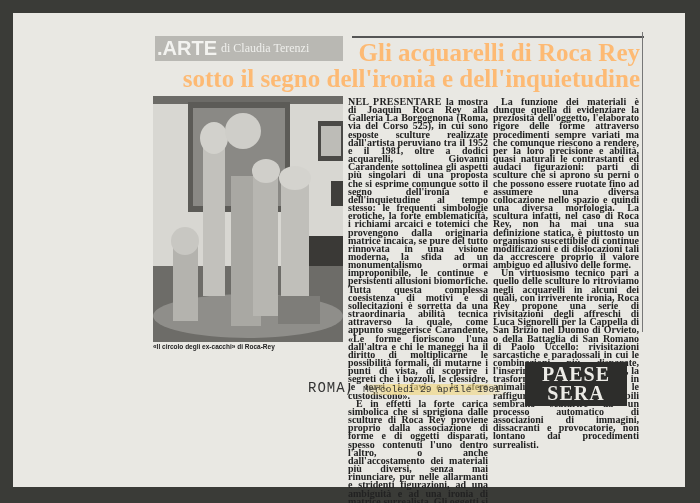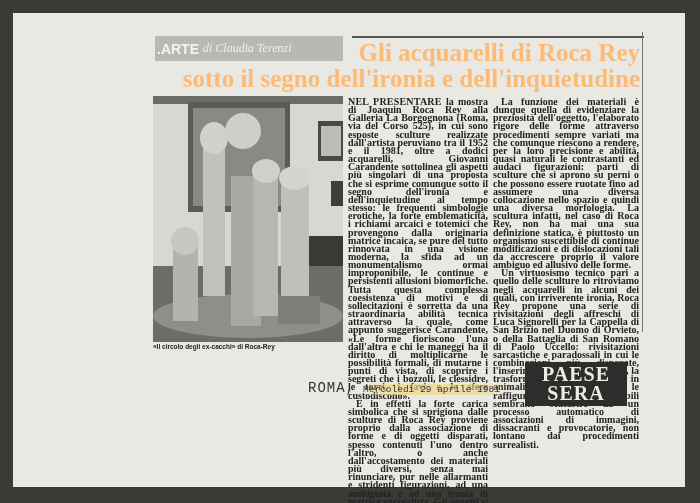--- a/index.html
+++ b/index.html
@@ -1,22 +1,22 @@
 <!DOCTYPE html>
 <html><head>
 <meta charset="utf-8">
 <style>
   html,body{margin:0;padding:0;}
   body{width:700px;height:503px;background:#3a3b37;position:relative;overflow:hidden;font-family:"Liberation Serif",serif;}
   .sheet{position:absolute;left:13px;top:13px;width:672px;height:474px;background:#e9e8e3;}
   .vrule{position:absolute;left:642px;top:32px;width:1px;height:300px;background:#777;}
   .toprule{position:absolute;left:352px;top:36px;width:292px;height:1.5px;background:#555;}
   .kicker{position:absolute;left:155px;top:36px;width:188px;height:25px;background:#b9b8b3;display:flex;align-items:center;}
-  .kicker .arte{font-family:"Liberation Sans",sans-serif;font-weight:bold;font-size:14px;color:#f3f3f0;letter-spacing:0px;padding-left:2px;}
-  .kicker .byline{font-family:"Liberation Serif",serif;font-style:italic;font-size:12px;color:#efefec;margin-left:4px;}
+  .kicker .arte{font-family:"Liberation Sans",sans-serif;font-weight:bold;font-size:20px;color:#f3f3f0;letter-spacing:0px;padding-left:2px;}
+  .kicker .byline{font-family:"Liberation Serif",serif;font-size:12px;color:#efefec;margin-left:4px;}
   .headline{position:absolute;right:60px;top:40px;text-align:right;font-family:"Liberation Serif",serif;font-weight:bold;color:#fdba74;line-height:26px;}
   .headline .l1{font-size:25px;display:block;}
   .headline .l2{font-size:25px;display:block;}
   .photo{position:absolute;left:153px;top:96px;width:190px;height:246px;background:#9a9995;overflow:hidden;}
   .caption{position:absolute;left:153px;top:343px;font-family:"Liberation Sans",sans-serif;font-size:6.5px;color:#222;font-weight:bold;}
   .col{position:absolute;top:98px;font-family:"Liberation Serif",serif;font-size:10px;line-height:8.15px;color:#222;text-align:justify;font-weight:bold;}
   .col p{margin:0;text-indent:8px;}
   .col p.first{text-indent:0;}
   .col .lead{font-weight:bold;letter-spacing:0.2px;}
   .col1{left:348px;width:140px;}

